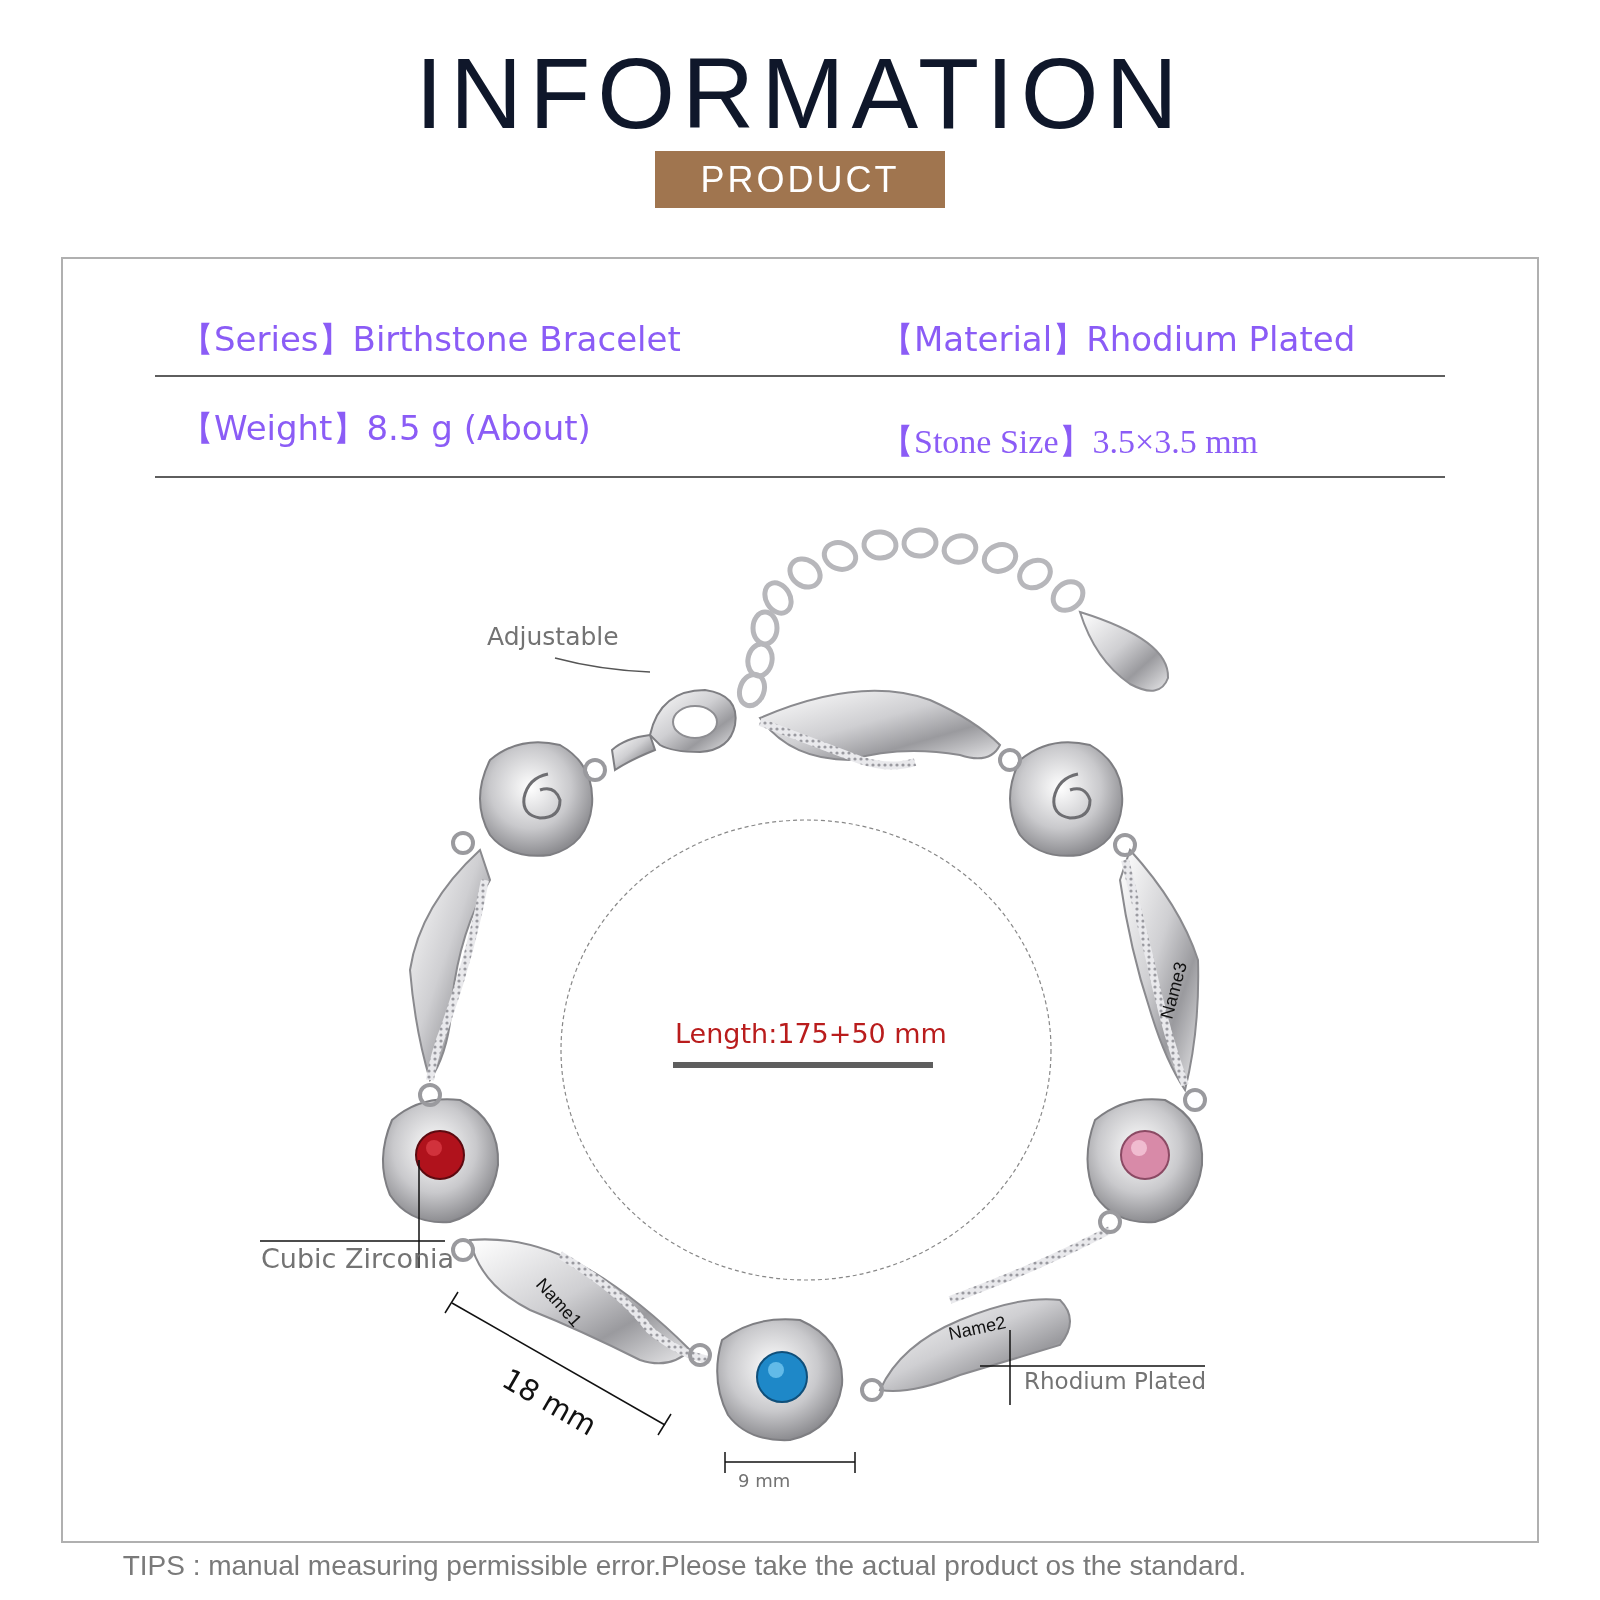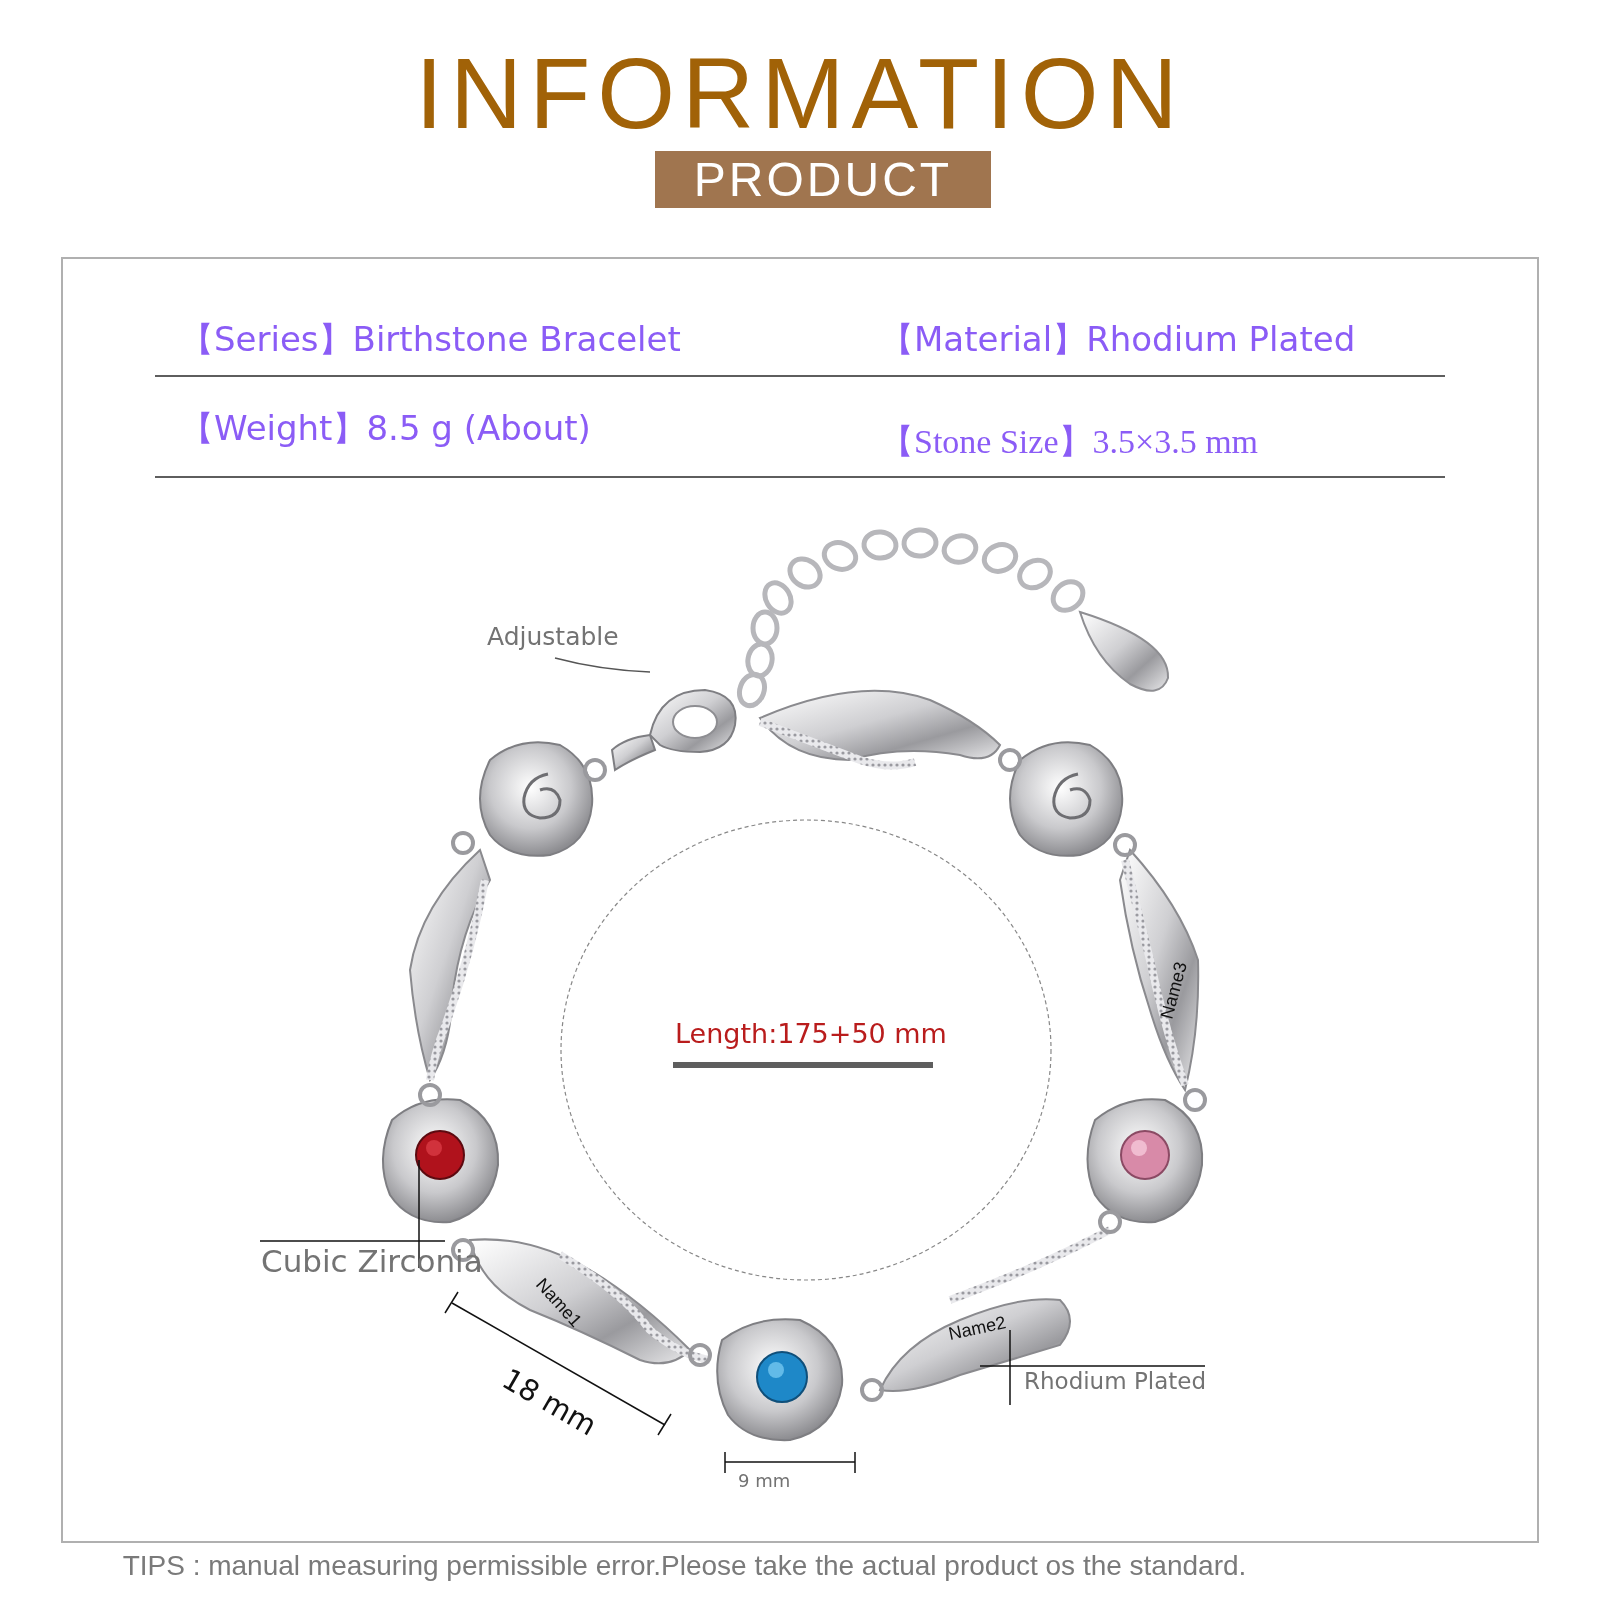--- a/index.html
+++ b/index.html
@@ -1,26 +1,26 @@
 <!DOCTYPE html>
 <html><head>
   <meta charset="utf-8">
   <style>
     html, body { margin: 0; padding: 0; background: #ffffff; }
     body { width: 1600px; height: 1600px; position: relative; overflow: hidden;
            font-family: "DejaVu Sans", sans-serif; color: #111; }
     .title {
       position: absolute; top: 38px; left: 0; width: 1600px; text-align: center;
       font-family: "Liberation Sans", sans-serif; font-size: 100px; letter-spacing: 7px;
-      color: #a16207; line-height: 110px; font-weight: normal;
+      color: #0f172a; line-height: 110px; font-weight: normal;
     }
     .badge {
-      position: absolute; left: 655px; top: 151px; width: 336px; height: 57px;
+      position: absolute; left: 655px; top: 151px; width: 290px; height: 57px;
       background: #a0754f; color: #fff; text-align: center;
-      font-family: "Liberation Sans", sans-serif; font-size: 48px; letter-spacing: 3px;
+      font-family: "Liberation Sans", sans-serif; font-size: 36px; letter-spacing: 3px;
       line-height: 58px;
     }
     .frame {
       position: absolute; left: 61px; top: 257px; width: 1478px; height: 1286px;
       border: 2px solid #b0b0b0; box-sizing: border-box;
     }
     .spec-row {
       position: absolute; left: 155px; width: 1290px; height: 2px; background: #5e5e5e;
     }
     .spec {
@@ -174,20 +174,20 @@
   <line x1="445" y1="1313" x2="458" y2="1292" stroke="#111" stroke-width="1.5"></line>
   <line x1="658" y1="1435" x2="671" y2="1414" stroke="#111" stroke-width="1.5"></line>
   <text x="500" y="1385" font-family="DejaVu Sans, sans-serif" font-size="29" fill="#111" transform="rotate(30 500 1385)">18 mm</text>
 
   <line x1="725" y1="1462" x2="855" y2="1462" stroke="#111" stroke-width="1.5"></line>
   <line x1="725" y1="1452" x2="725" y2="1473" stroke="#111" stroke-width="1.5"></line>
   <line x1="855" y1="1452" x2="855" y2="1473" stroke="#111" stroke-width="1.5"></line>
 </svg>
 
 <div class="callout" style="left:487px; top:622px;">Adjustable</div>
-<div class="callout" style="left:261px; top:1243px; font-size:31px;">Cubic Zirconia</div>
+<div class="callout" style="left:261px; top:1243px; font-size:27px;">Cubic Zirconia</div>
 <div class="callout" style="left:1024px; top:1368px; font-size:23px;">Rhodium Plated</div>
 <div class="callout" style="left:738px; top:1470px; font-size:18px;">9 mm</div>
 
 <div class="len-label">Length:175+50 mm</div>
 <div class="len-bar"></div>
 
 <div class="tips">TIPS : manual measuring permissible error.Pleose take the actual product os the standard.</div>
 
 </body></html>

